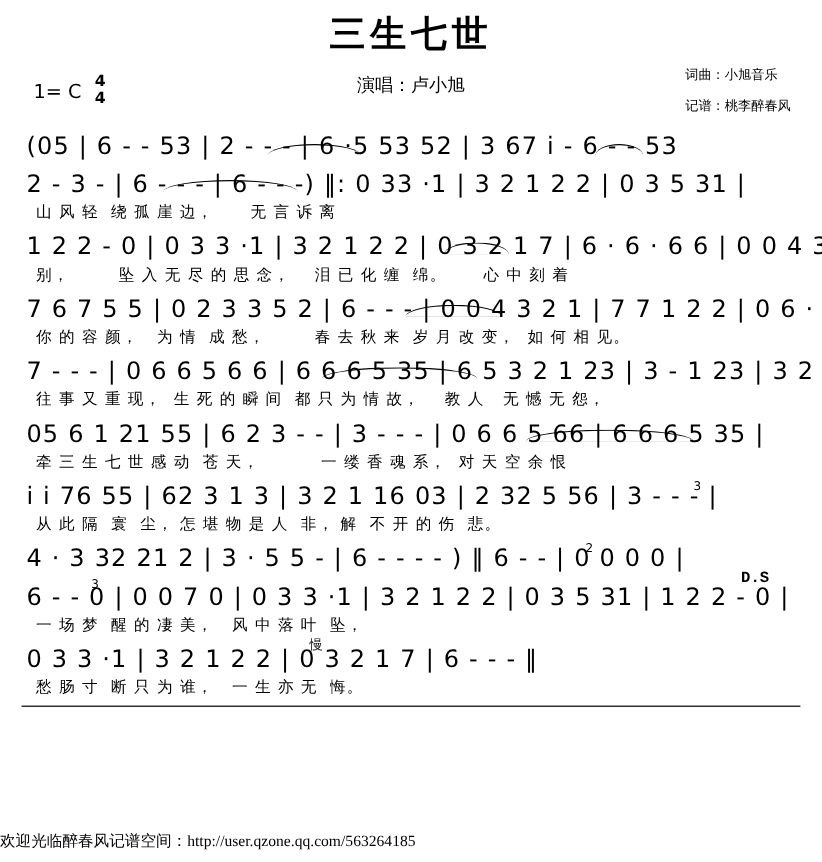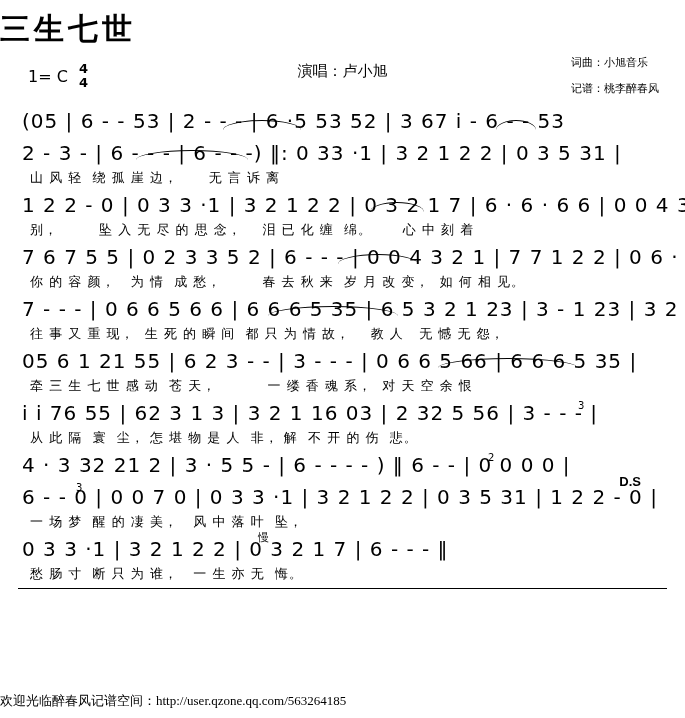--- a/index.html
+++ b/index.html
@@ -14,20 +14,21 @@
     color: #000000;
     overflow: hidden;
     position: relative;
   }
   .sheet {
     position: relative;
     width: 685px;
     height: 718px;
   }
   .title {
+    text-align: center;
     font-family: "DejaVu Sans", sans-serif;
     font-weight: bold;
     font-size: 30px;
     letter-spacing: 4px;
     padding-top: 14px;
     line-height: 1;
   }
   .header-row {
     position: relative;
     height: 62px;
@@ -107,21 +108,21 @@
     left: 0;
     right: 0;
     bottom: 8px;
     text-align: left;
     font-family: "Liberation Serif", serif;
     font-size: 13px;
   }
   .ds-mark {
     position: absolute;
     right: 26px;
-    font-family: Liberation Sans, sans-serif;
+    font-family: Liberation Mono, monospace;
     font-weight: bold;
     font-size: 13px;
   }
   .slow-mark {
     position: absolute;
     font-family: "DejaVu Sans", sans-serif;
     font-size: 11px;
   }
   .hr {
     border: none;

